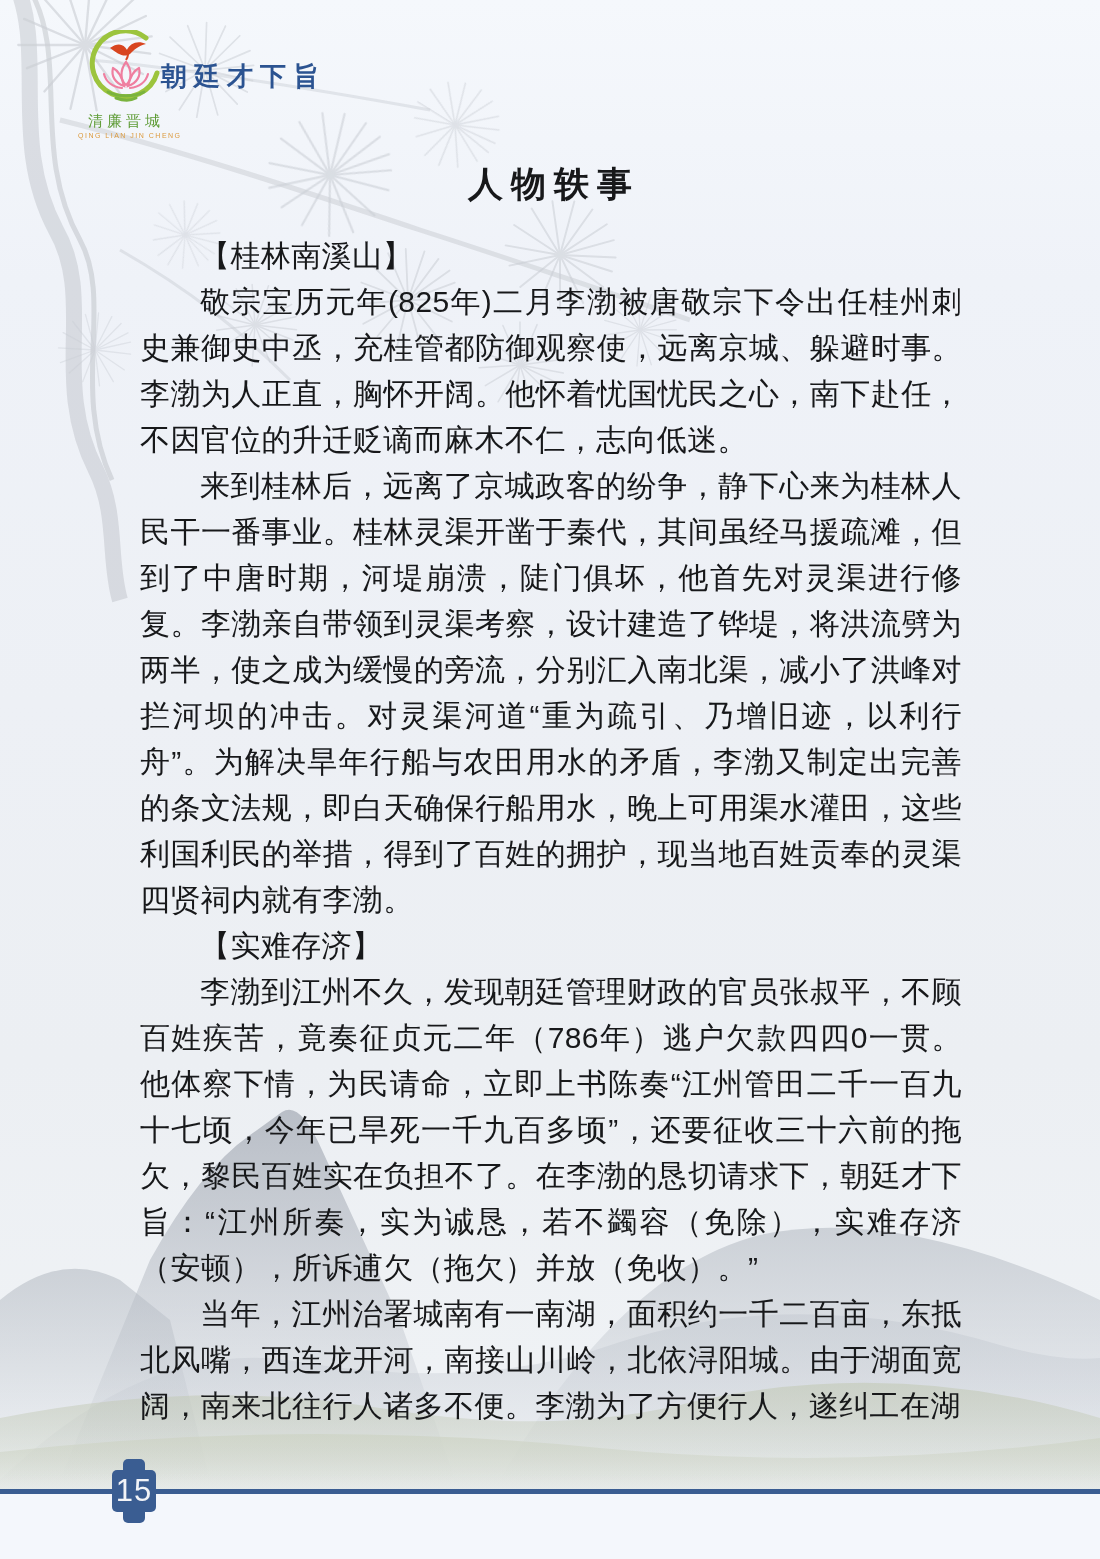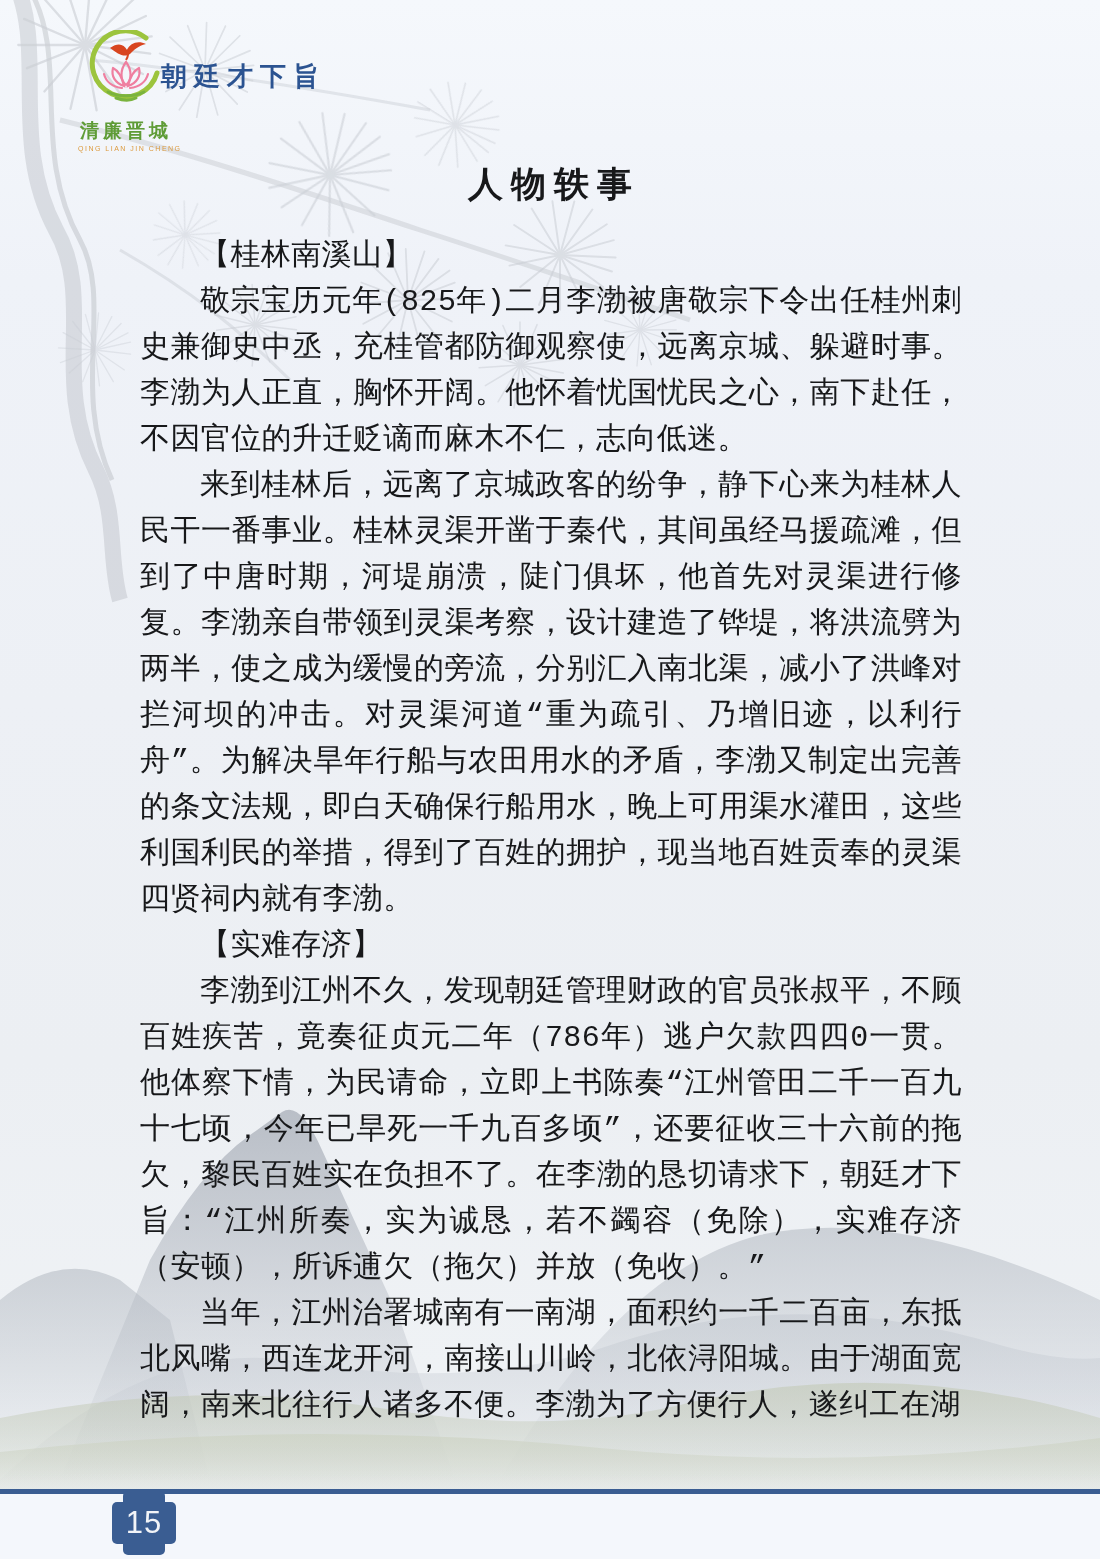--- a/index.html
+++ b/index.html
@@ -7,44 +7,43 @@
     width:1100px;height:1559px;position:relative;overflow:hidden;
     font-family:"Liberation Sans","DejaVu Sans",sans-serif;
     background:linear-gradient(180deg,#f5f8fc 0%,#eff2f8 18%,#edf0f5 45%,#eceff3 68%,#eff2f5 88%,#f3f6fb 100%);
   }
   
   .decor{position:absolute;pointer-events:none;}
   .pine{left:0;top:0;}
   .mountains{left:0;top:1000px;}
   
   .logo{position:absolute;left:78px;top:30px;width:96px;text-align:center;}
-  .logo-cn{font-size:19px;font-weight:bold;color:#5f9c37;letter-spacing:4px;margin-top:8px;white-space:nowrap;}
+  .logo-cn{font-size:15px;font-weight:normal;color:#5f9c37;letter-spacing:4px;margin-top:2px;white-space:nowrap;}
   .logo-en{font-size:7px;color:#dc9a3d;letter-spacing:1.5px;margin-top:1px;white-space:nowrap;}
   .brand-title{
     position:absolute;left:161px;top:59px;
     font-size:26px;font-weight:bold;color:#2b5391;letter-spacing:7px;white-space:nowrap;
   }
   
   .page-title{
     position:absolute;left:0;top:161px;width:100%;
     text-align:center;font-size:35px;font-weight:600;color:#17181a;
     letter-spacing:8px;text-indent:8px;margin:0;
   }
   .article{
     position:absolute;left:140px;top:233px;width:822px;
     font-size:30px;line-height:46px;color:#17181a;font-weight:500;
     letter-spacing:0.4px;
-    font-family:Liberation Mono, monospace;
   }
   .para{margin:0;text-indent:2em;text-align:justify;}
   .sec-heading{text-align:left;}
   
   .footer-line{position:absolute;left:0;top:1489px;width:1100px;height:5px;background:#3a5d92;}
   .footer-under{position:absolute;left:0;top:1494px;width:1100px;height:65px;background:#f4f7fc;}
-  .page-badge{position:absolute;left:112px;top:1459px;width:64px;height:64px;margin-top:32px;}
+  .page-badge{position:absolute;left:112px;top:1459px;width:44px;height:64px;}
   .page-badge::before{content:"";position:absolute;top:0;bottom:0;left:11px;right:11px;background:#3a5d92;border-radius:5px;}
   .page-badge::after{content:"";position:absolute;left:0;right:0;top:11px;bottom:11px;background:#3a5d92;border-radius:5px;}
   .page-badge span{
     position:absolute;inset:0;z-index:2;display:flex;align-items:center;justify-content:center;
     color:#f2f4f8;font-size:31px;font-weight:500;letter-spacing:1px;
   }
 </style>
 </head>
 <body>
 

